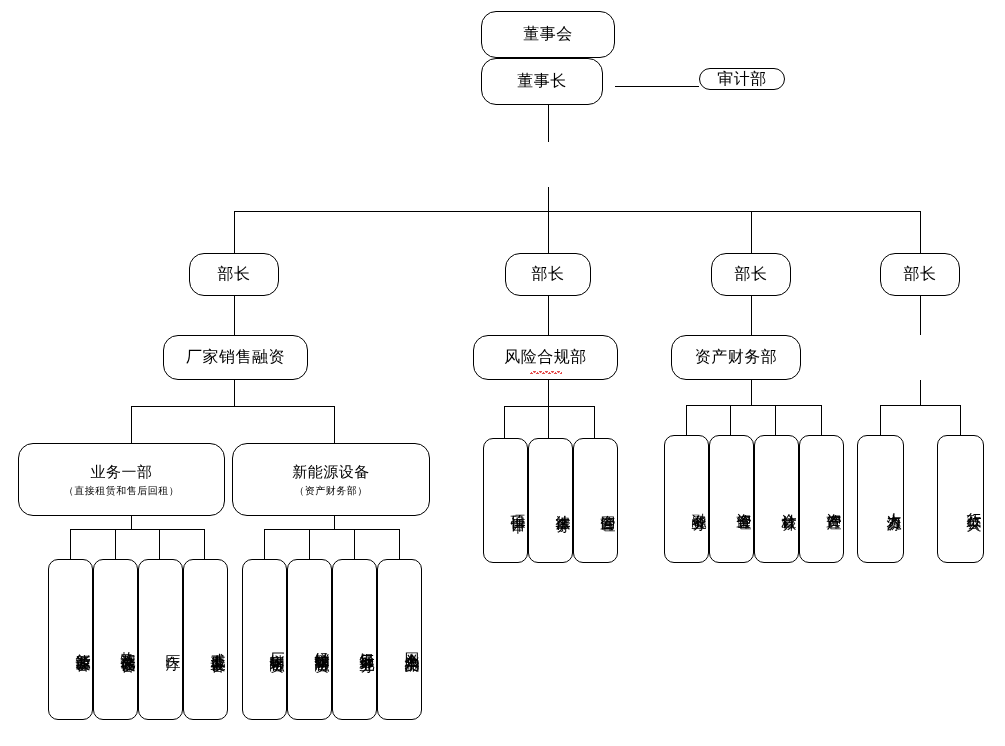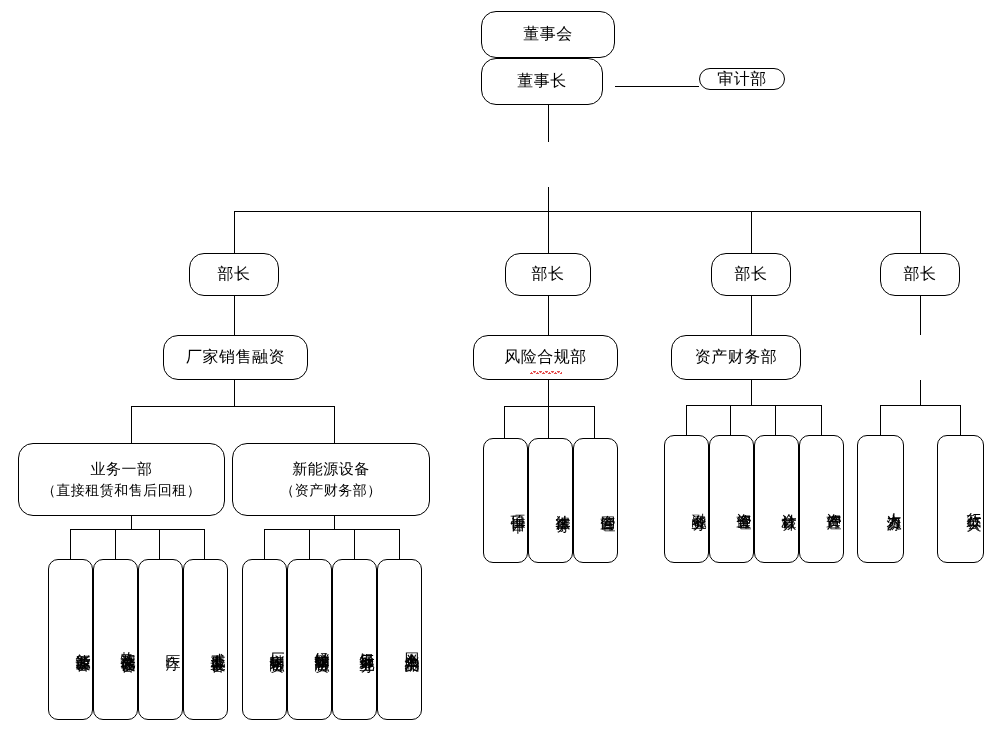--- a/index.html
+++ b/index.html
@@ -31,21 +31,21 @@
     font-size: 16px;
     letter-spacing: 0.5px;
     z-index: 2;
   }
   .node.two-line {
     flex-direction: column;
     font-size: 15px;
     line-height: 1.5;
   }
   .node .sub {
-    font-size: 14px;
+    font-size: 10px;
   }
   
   .node.vert {
     writing-mode: vertical-rl;
     text-orientation: upright;
     align-items: flex-start;
     justify-content: center;
     padding-top: 8px;
     font-size: 15px;
     letter-spacing: 1px;

